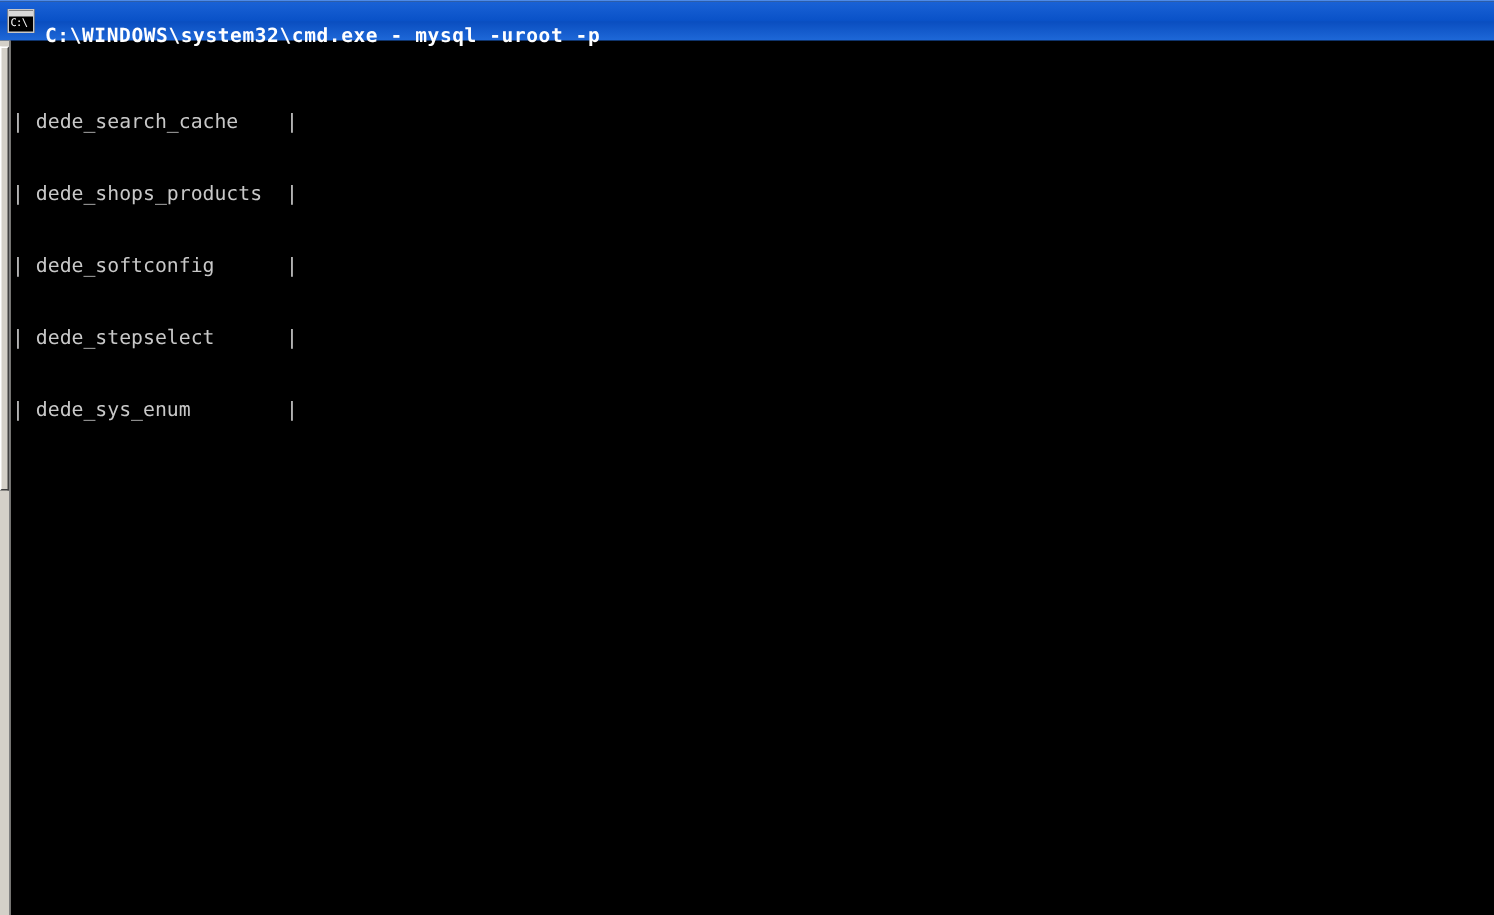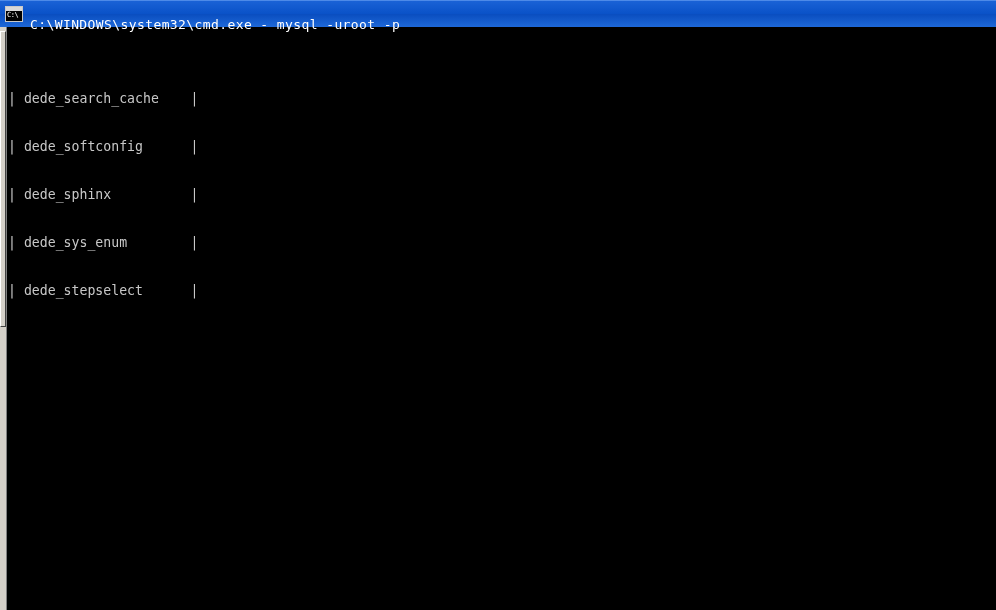--- a/index.html
+++ b/index.html
@@ -61,21 +61,21 @@
     color: #ffffff;
     font-size: 7px;
     line-height: 9px;
     font-family: "DejaVu Sans Mono", "Liberation Mono", monospace;
     letter-spacing: -0.5px;
   }
   #title-text {
     color: #ffffff;
     font-family: "DejaVu Sans Mono", "Liberation Mono", monospace;
     font-size: 13px;
-    font-weight: normal;
+    font-weight: bold;
     letter-spacing: 0.4px;
     white-space: pre;
     margin-top: 21px;
   }
 
   
   #left-scroll {
     position: absolute;
     left: 0;
     top: 27px;
@@ -96,21 +96,21 @@
     border-top: 1px solid #ffffff;
     border-right: 1px solid #404040;
     border-bottom: 1px solid #404040;
     box-sizing: border-box;
   }
 
   
   #console {
     position: absolute;
     left: 8px;
-    top: 27px;
+    top: 10px;
     width: 988px;
     height: 583px;
     color: #c8c8c8;
     font-family: "DejaVu Sans Mono", "Liberation Mono", monospace;
     font-size: 13.2px;
     line-height: 16px;
     white-space: pre;
     letter-spacing: 0px;
     overflow: hidden;
   }
@@ -134,24 +134,24 @@
   </div>
 
   <div id="left-scroll">
     <div class="thumb"></div>
   </div>
 
   <div id="console">
 
     
     <div class="line">| dede_search_cache    |</div>
+    <div class="line">| dede_shops_products  |</div>
     <div class="line">| dede_softconfig      |</div>
-    <div class="line">| dede_sphinx          |</div>
+    <div class="line">| dede_stepselect      |</div>
     <div class="line">| dede_sys_enum        |</div>
-    <div class="line">| dede_stepselect      |</div>
     
     
     
     
     
     
     
     
     
     

